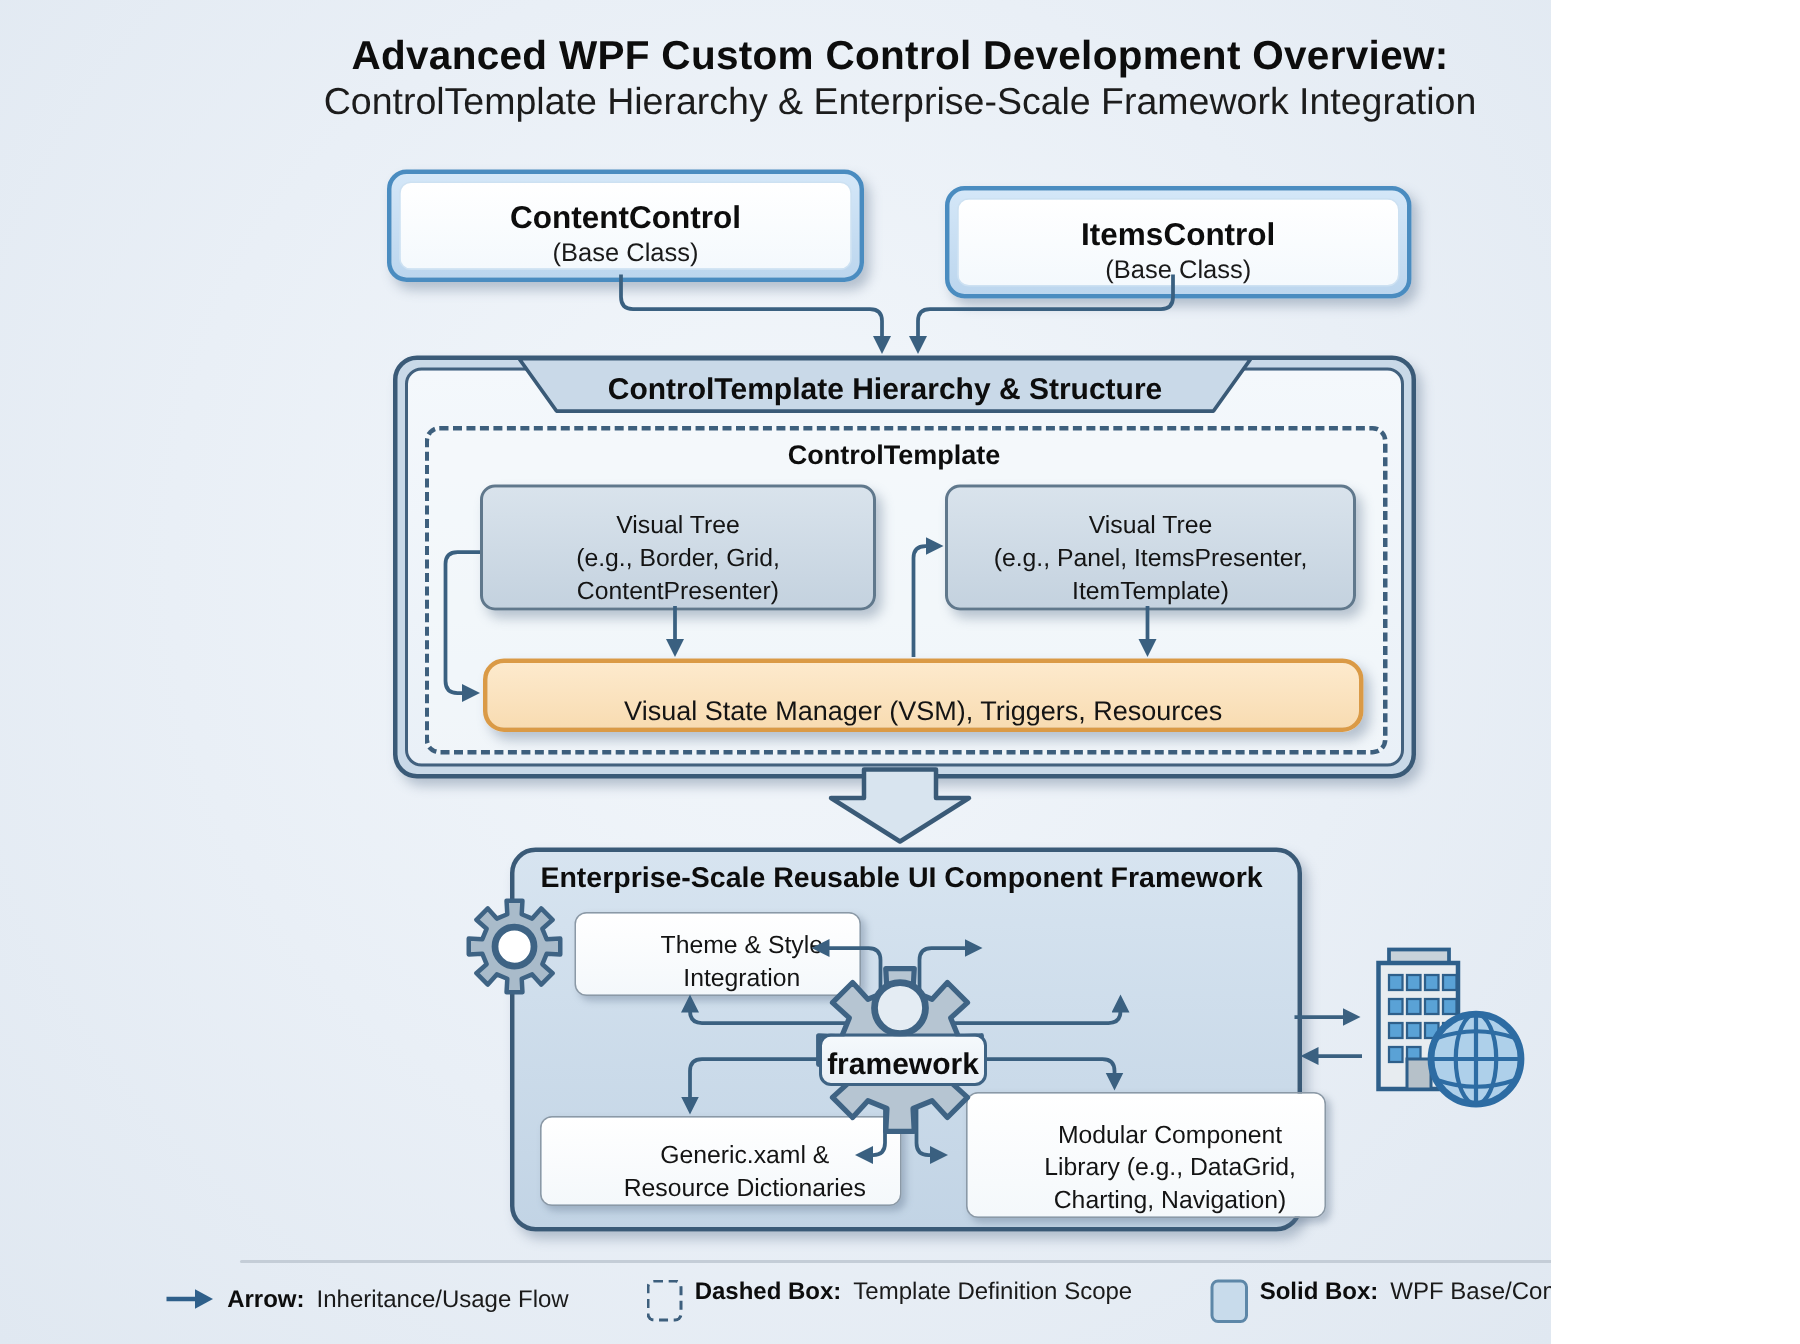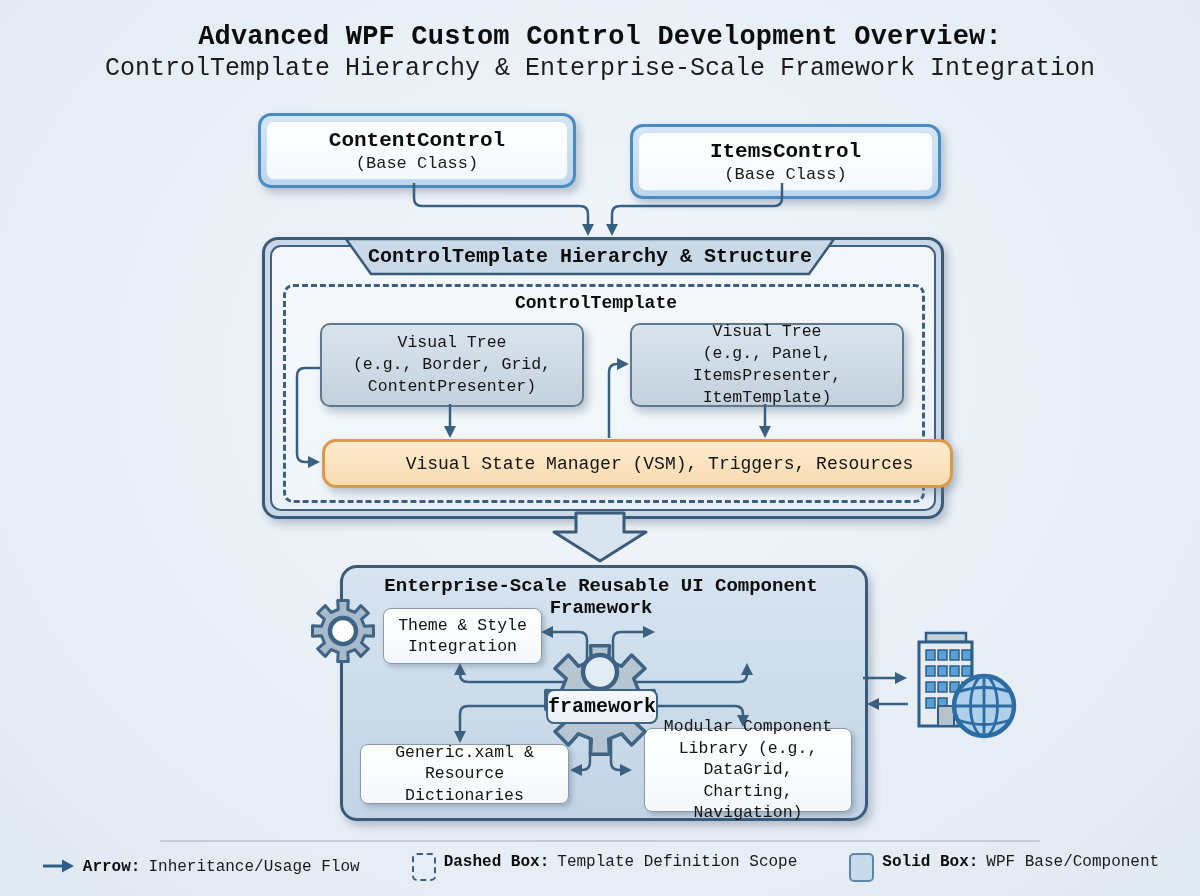--- a/index.html
+++ b/index.html
@@ -1,48 +1,47 @@
 <!DOCTYPE html>
 <html><head>
 <meta charset="utf-8">
 <style>
   html,body{margin:0;padding:0;}
   body{font-family:"Liberation Sans","DejaVu Sans",sans-serif;}
   #stage{
-    position:relative;width:1200px;height:896px;overflow:hidden;
+    position:relative;width:1034px;height:896px;overflow:hidden;
     background:radial-gradient(ellipse at 50% 42%, #f3f7fb 0%, #e9eff6 55%, #e0e8f1 100%);
-    font-family:Liberation Mono, monospace;
   }
   .abs{position:absolute;}
-  .ctr{display:flex;flex-direction:column;align-items:center;justify-content:center;text-align:center;}
+  .ctr{display:flex;flex-direction:column;align-items:center;justify-content:flex-end;text-align:center;}
   .shadow{box-shadow:4px 5px 8px rgba(110,130,155,.45);}
   .title1{font-size:27px;font-weight:bold;color:#0d0d0d;letter-spacing:.2px;}
   .title2{font-size:25px;color:#1c1c1c;}
   
   .base-box{border:3px solid #4a8cc0;border-radius:13px;background:linear-gradient(180deg,#d4e7f8,#bcd6ee);}
   .base-box .inner{position:absolute;left:5px;right:5px;top:5px;bottom:5px;border-radius:8px;
     border:1px solid #cde1f2;background:linear-gradient(180deg,#ffffff 0%,#f4f9fd 100%);}
   .base-name{font-size:21px;font-weight:bold;color:#0d0d0d;line-height:25px;}
   .base-sub{font-size:17px;color:#1a1a1a;line-height:21px;}
   
   .panel-outer{border:3px solid #3a5a77;border-radius:16px;background:#c9d9e8;}
   .panel-inner{position:absolute;left:5px;right:5px;top:5px;bottom:5px;border:2px solid #42617e;
     border-radius:11px;background:linear-gradient(180deg,#f4f8fc 0%,#e9f0f7 100%);}
   .banner-text{font-size:20px;font-weight:bold;color:#0d0d0d;}
   .dashed-box{border:3px dashed #3d5f7d;border-radius:10px;background:rgba(245,249,252,.55);}
   .scope-title{font-size:18px;font-weight:bold;color:#0d0d0d;}
   .vt-box{background:linear-gradient(180deg,#d9e3ec,#c4d2df);border:2px solid #60788c;border-radius:10px;}
   .vt-text{font-size:16.5px;color:#141414;line-height:22px;}
-  .vsm-box{background:linear-gradient(180deg,#fdeacd,#f8dcb2);border:3px solid #da9a46;border-radius:14px;padding-left:44px;}
+  .vsm-box{background:linear-gradient(180deg,#fdeacd,#f8dcb2);border:3px solid #da9a46;border-radius:14px;}
   .vsm-text{font-size:18px;color:#141414;}
   
   .fw-box{background:linear-gradient(180deg,#d7e4f0 0%,#c2d4e5 100%);border:3px solid #3a5a77;border-radius:17px;}
   .fw-title{font-size:19px;font-weight:bold;color:#0d0d0d;}
   .node-box{background:linear-gradient(180deg,#ffffff,#f4f8fb);border:1.5px solid #8b99a6;border-radius:8px;
-    box-shadow:3px 3px 5px rgba(100,120,145,.4);}
+    box-shadow:3px 3px 5px rgba(100,120,145,.4);padding-left:32px;}
   .node-text{font-size:16.5px;color:#141414;line-height:21.5px;}
   .hub-pill{background:linear-gradient(180deg,#f5f9fc,#e8eff6);border:2.5px solid #3e6384;border-radius:8px;
     font-size:20px;font-weight:bold;color:#0d0d0d;}
   .deploy-text{font-size:17px;color:#141414;line-height:23px;}
   
   .legend-divider{height:2px;background:#c4cdd7;border-radius:1px;}
   .legend-row{display:flex;align-items:center;justify-content:center;gap:52px;}
   .legend-item{display:flex;align-items:flex-start;gap:8px;font-size:16px;color:#1a1a1a;white-space:nowrap;}
   .legend-term{font-weight:bold;color:#0d0d0d;}
   .legend-dashed{width:20px;height:24px;border:2.5px dashed #3d5f7d;border-radius:5px;background:transparent;}

